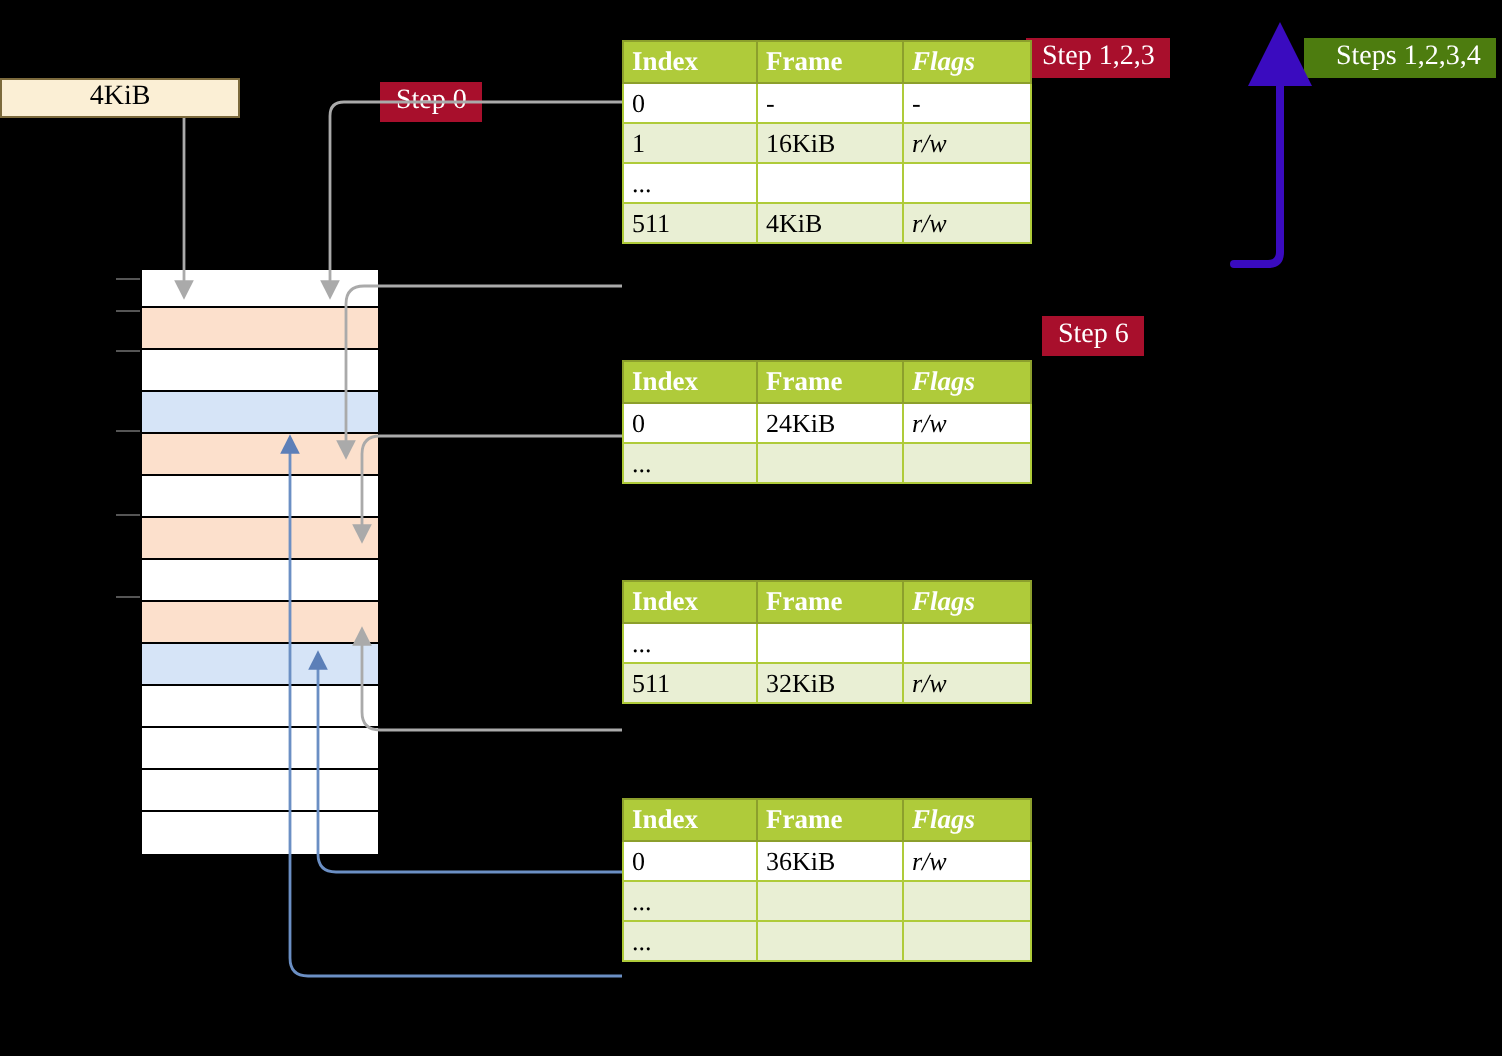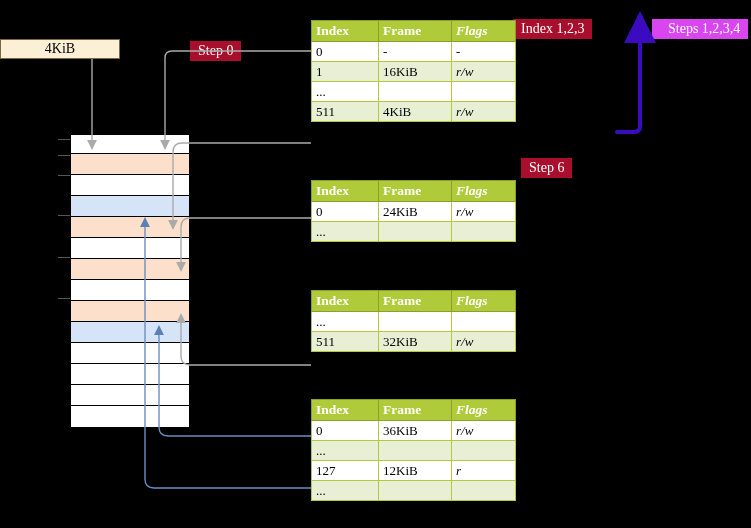--- a/index.html
+++ b/index.html
@@ -85,21 +85,21 @@
   
   .badge{
     color:#ffffff;
     font-size:14px;
     line-height:17px;
     padding:1px 8px 2px 8px;
     white-space:nowrap;
     display:inline-block;
   }
   .badge-red{background:#A80F2C;}
-  .badge-purple{background:#d946ef;padding-left:16px;}
+  .badge-purple{background:#4d7c0f;padding-left:16px;}
 
   
   svg.overlay{
     position:absolute;left:0;top:0;width:751px;height:528px;
     pointer-events:none;
   }
 </style>
 </head>
 <body>
 
@@ -107,21 +107,21 @@
 
   <div class="abs kib-box">
     <span>4KiB</span>
   </div>
 
   <div class="abs" style="left:190px;top:41px;">
     <span class="badge badge-red">Step 0</span>
   </div>
 
   <div class="abs" style="left:513px;top:19px;">
-    <span class="badge badge-red">Index 1,2,3</span>
+    <span class="badge badge-red">Step 1,2,3</span>
   </div>
 
   <div class="abs" style="left:652px;top:19px;">
     <span class="badge badge-purple">Steps 1,2,3,4</span>
   </div>
 
   <div class="abs" style="left:521px;top:158px;">
     <span class="badge badge-red">Step 6</span>
   </div>
 
@@ -243,25 +243,20 @@
         <tbody>
           <tr class="plain">
             <td class="col-idx">0</td>
             <td class="col-frm">36KiB</td>
             <td class="col-flg">r/w</td>
           </tr>
           <tr class="alt">
             <td class="col-idx">...</td>
             <td class="col-frm"></td>
             <td class="col-flg"></td>
-          </tr>
-          <tr class="plain">
-            <td class="col-idx">127</td>
-            <td class="col-frm">12KiB</td>
-            <td class="col-flg">r</td>
           </tr>
           <tr class="alt">
             <td class="col-idx">...</td>
             <td class="col-frm"></td>
             <td class="col-flg"></td>
           </tr>
         </tbody>
       </table>
   </div>
 

